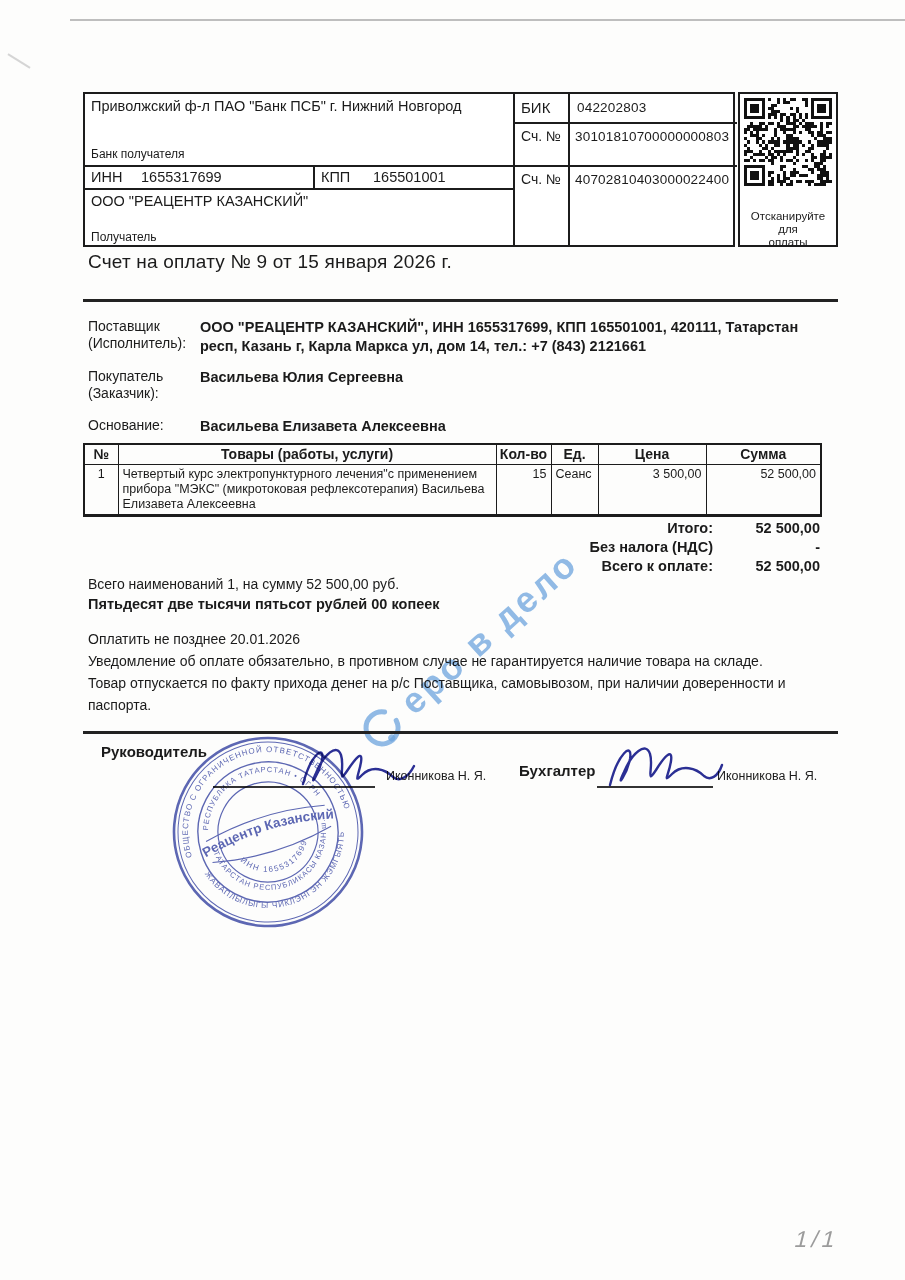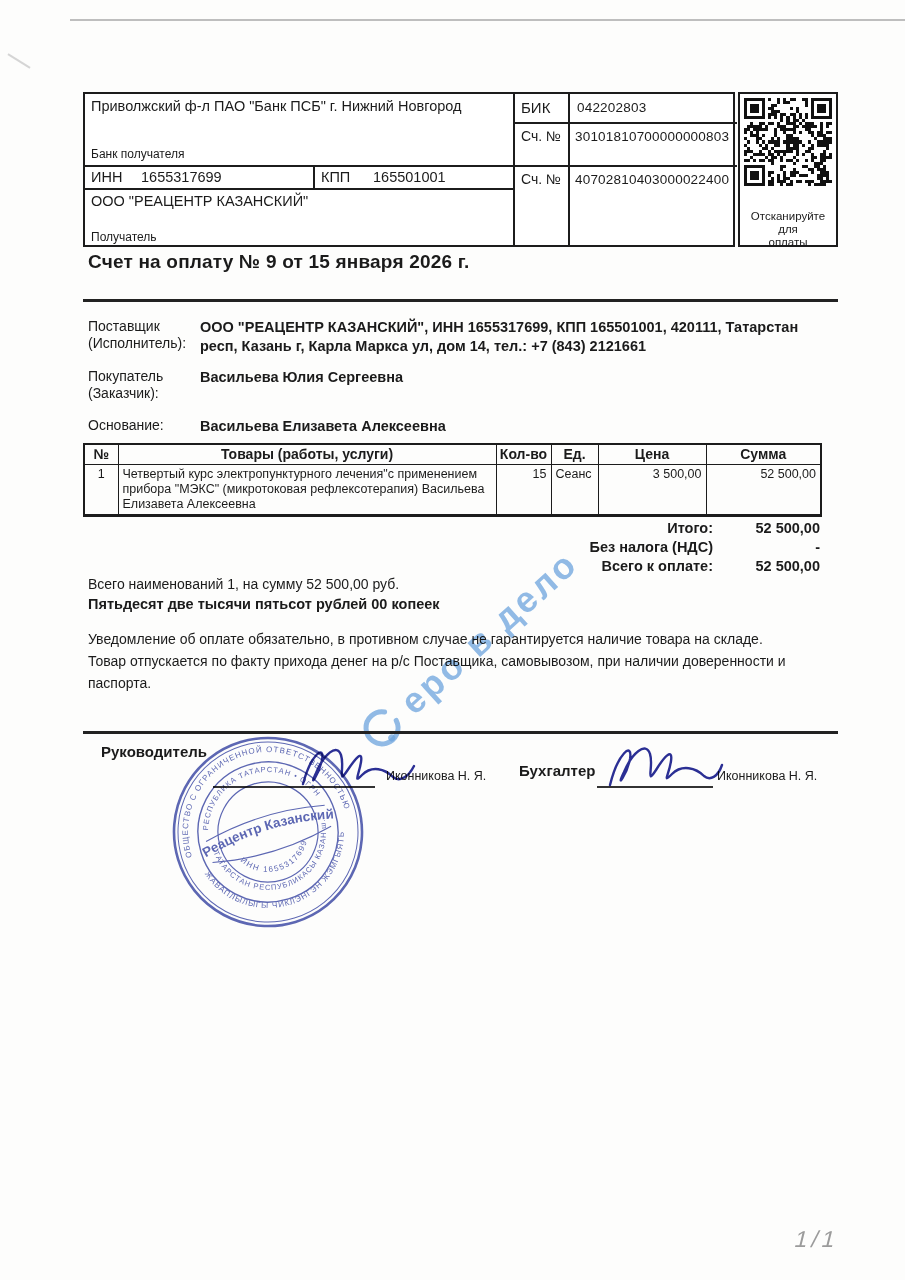--- a/index.html
+++ b/index.html
@@ -27,21 +27,21 @@
   .h-mid2 { left:428px; top:71px; width:224px; height:2px; }
   .bank-block .t { position:absolute; font-size:14.5px; white-space:nowrap; }
   .bank-block .small { font-size:12px;text-align:right; }
   .bank-block .num { font-size:13.5px; letter-spacing:.2px; }
 
   .qr-box { left:738px; top:92px; width:100px; height:155px; border:2px solid #1c1c1c; background:#fff; }
   .qr-box svg { position:absolute; left:4px; top:4px; }
   .qr-caption { position:absolute; left:0; top:116px; width:100%; text-align:center; font-size:11.5px; line-height:13px; }
 
   
-  .doc-title { left:88px; top:251px; font-size:19px; font-weight:bold; letter-spacing:.2px; }
+  .doc-title { left:88px; top:251px; font-size:19px; font-weight:normal; letter-spacing:.2px; }
   .divider { left:83px; background:#222; }
   .divider.d1 { top:299px; width:755px; height:2.5px; }
   .divider.d2 { top:731px; width:755px; height:3px; }
 
   
   .party-label { left:88px; font-size:14px; line-height:17px; }
   .party-value { left:200px; font-size:14.5px; font-weight:bold; line-height:19px; width:605px; }
 
   
   .items-wrap { left:83px; top:443px; width:737px; }
@@ -588,20 +588,21 @@
   </div>
   <div class="totals-row" style="top:558px;">
     <div class="lbl">Всего к оплате:</div>
     <div class="val">52 500,00</div>
   </div>
 
   <div class="abs summary1">Всего наименований 1, на сумму 52 500,00 руб.</div>
   <div class="abs summary2">Пятьдесят две тысячи пятьсот рублей 00 копеек</div>
 
   <div class="abs terms">
+    <div>Оплатить не позднее 20.01.2026</div>
     <div>Уведомление об оплате обязательно, в противном случае не гарантируется наличие товара на складе.</div>
     <div>Товар отпускается по факту прихода денег на р/с Поставщика, самовывозом, при наличии доверенности и паспорта.</div>
   </div>
 
   <div class="abs watermark">
     <svg width="42" height="42" viewBox="0 0 42 42">
       <path d="M33,10 A16,16 0 1 0 36,24" fill="none" stroke="rgba(110,165,224,.75)" stroke-width="5" stroke-linecap="round"></path>
       <circle cx="21" cy="34" r="3.5" fill="rgba(110,165,224,.75)"></circle>
     </svg>
     <span class="wm-text">еро в дело</span>

